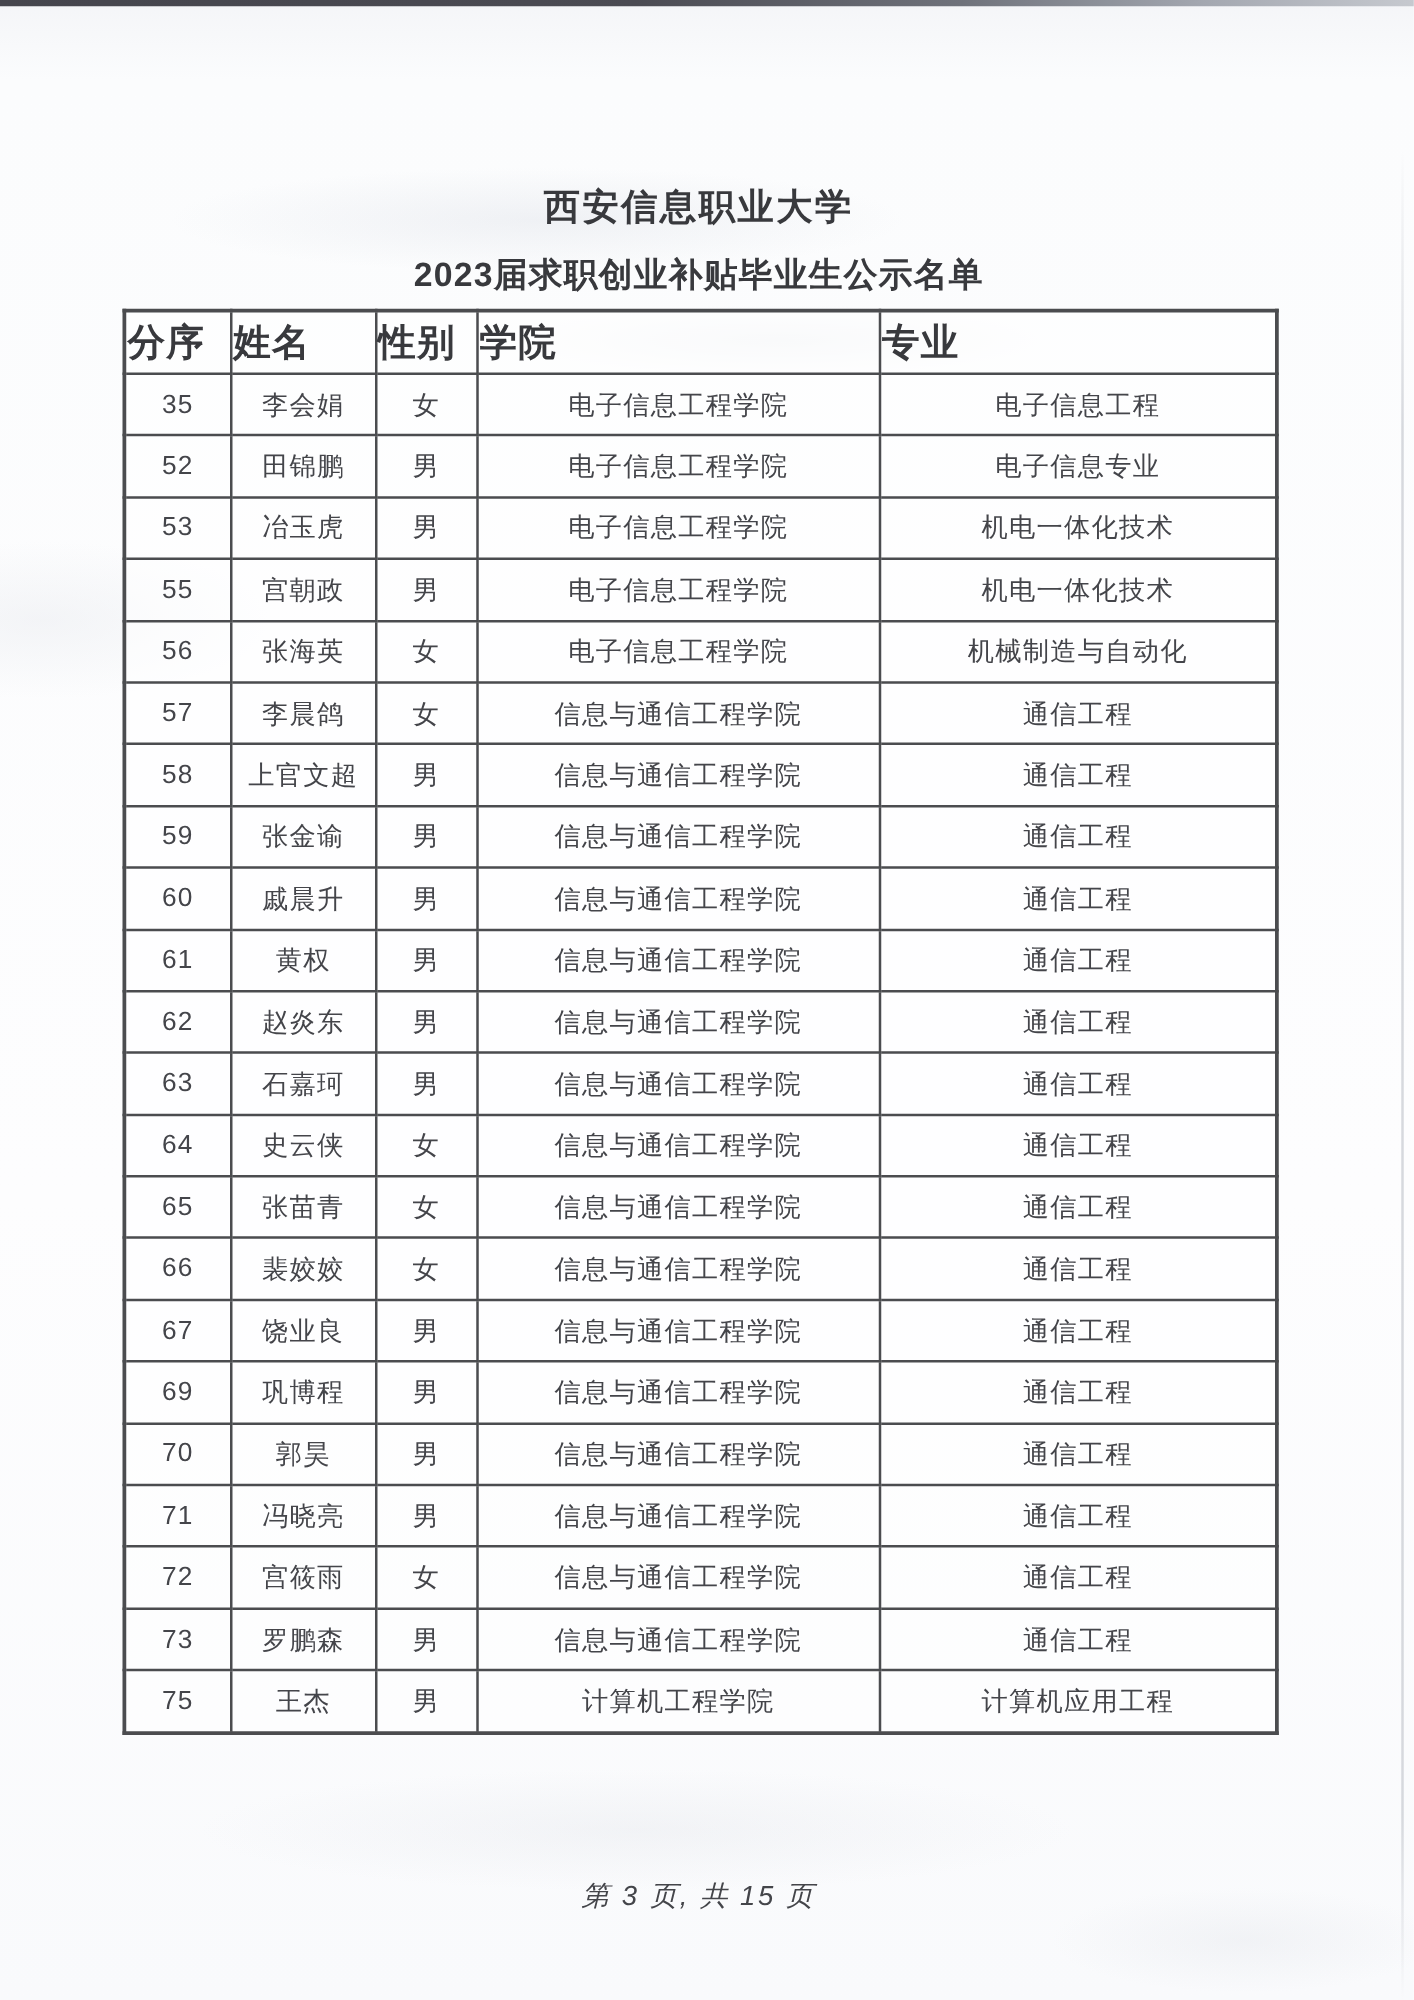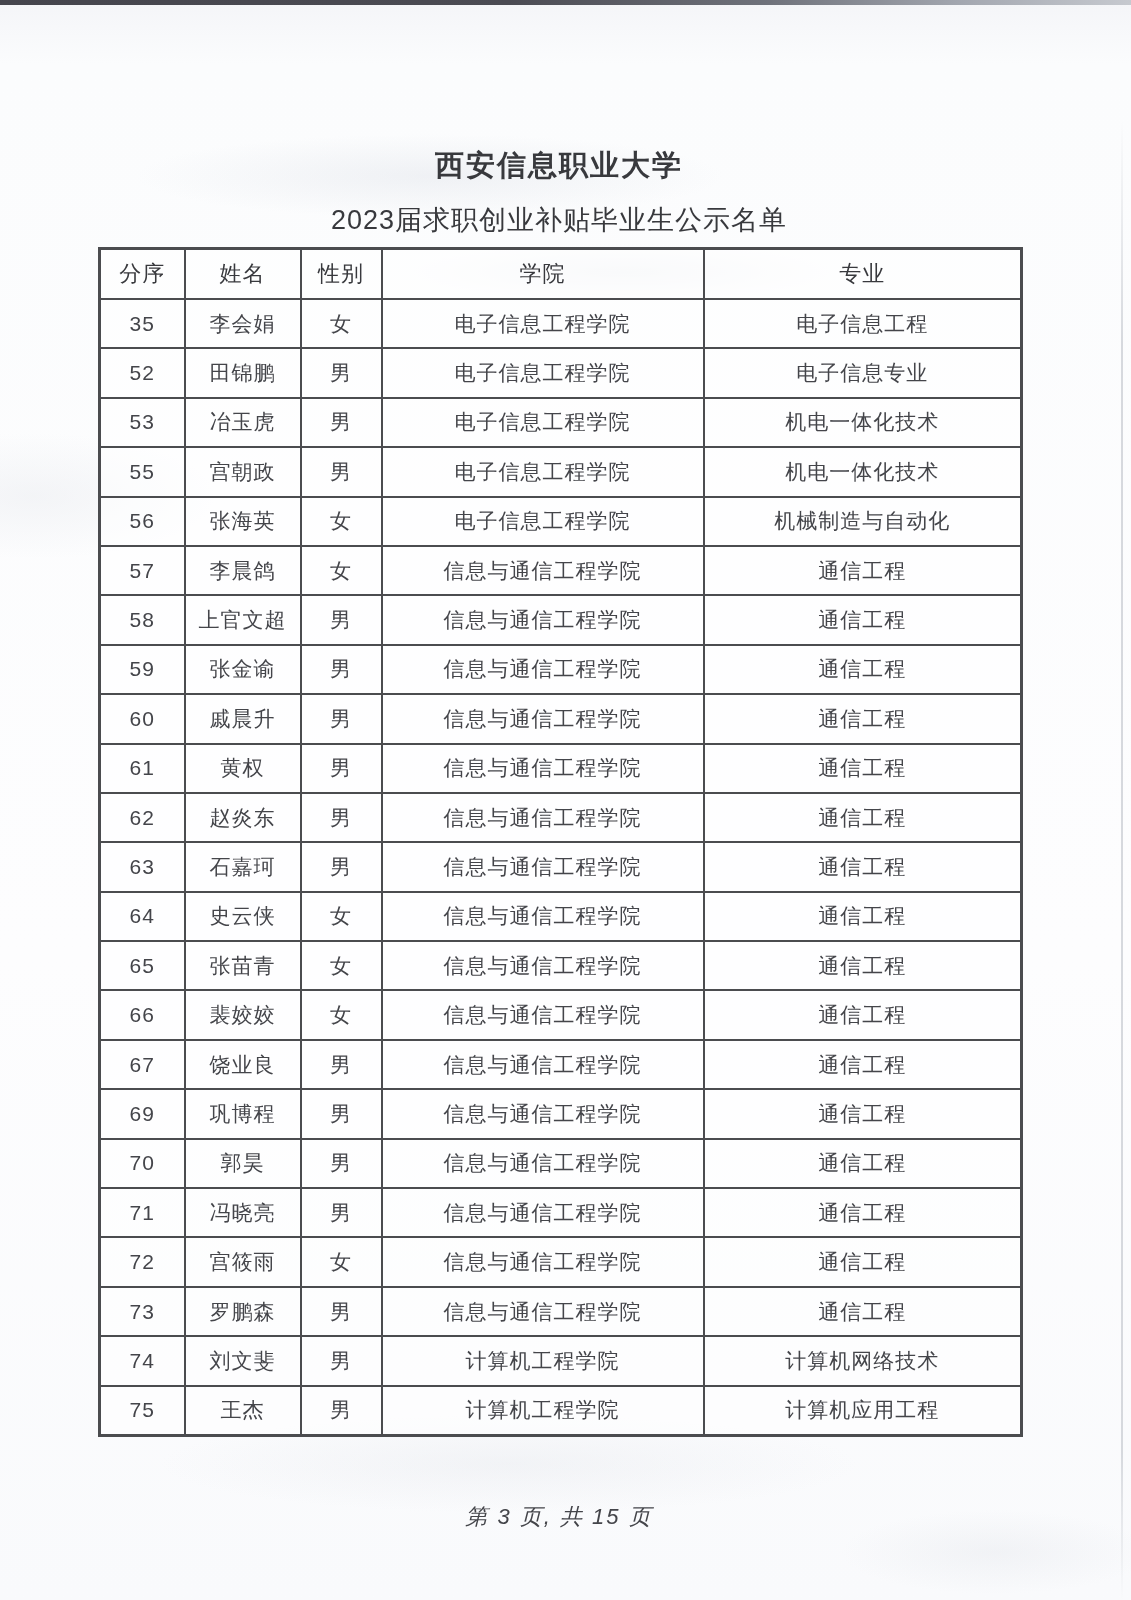--- a/index.html
+++ b/index.html
@@ -31,34 +31,34 @@
   }
   .headings{
     position:absolute;left:98px;top:0;width:922px;text-align:center;
   }
   .doc-title{
     position:absolute;left:0;top:146px;width:100%;
     font-size:29px;font-weight:700;letter-spacing:2px;color:var(--ink);
   }
   .doc-subtitle{
     position:absolute;left:0;top:202px;width:100%;
-    font-size:27px;font-weight:400;letter-spacing:1px;color:var(--ink);
+    font-size:27px;font-weight:700;letter-spacing:1px;color:var(--ink);
   }
   table.roster{
     position:absolute;left:98px;top:247px;width:922px;
     border-collapse:collapse;table-layout:fixed;
     background:transparent;
   }
   table.roster,table.roster th,table.roster td{
     border:2px solid var(--border);
   }
   table.roster{border-width:3px;}
   table.roster th{
-    height:46px;font-size:22px;font-weight:400;color:var(--ink);
-    text-align:center;vertical-align:middle;letter-spacing:1px;
+    height:46px;font-size:30px;font-weight:700;color:var(--ink);
+    text-align:left;vertical-align:middle;letter-spacing:1px;
     background:rgba(255,255,255,.6);
   }
   table.roster td{
     height:45.4px;font-size:21px;color:var(--ink-soft);
     text-align:center;vertical-align:middle;letter-spacing:1px;
     background:rgba(255,255,255,.55);
   }
   .page-footer{
     position:absolute;left:98px;top:1502px;width:922px;text-align:center;
     font-size:22px;color:var(--ink-soft);letter-spacing:2px;font-style:italic;
@@ -234,27 +234,20 @@
         <td>通信工程</td>
       </tr>
       <tr>
         <td>73</td>
         <td>罗鹏森</td>
         <td>男</td>
         <td>信息与通信工程学院</td>
         <td>通信工程</td>
       </tr>
       <tr>
-        <td>74</td>
-        <td>刘文斐</td>
-        <td>男</td>
-        <td>计算机工程学院</td>
-        <td>计算机网络技术</td>
-      </tr>
-      <tr>
         <td>75</td>
         <td>王杰</td>
         <td>男</td>
         <td>计算机工程学院</td>
         <td>计算机应用工程</td>
       </tr>
     </tbody>
 </table>
 
 <div class="page-footer">第 3 页, 共 15 页</div>

